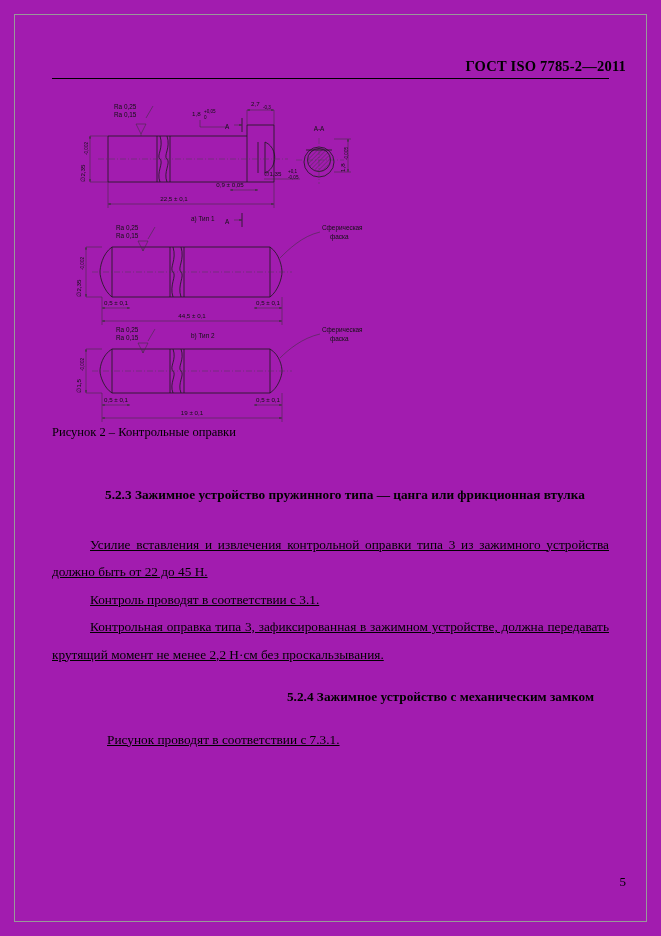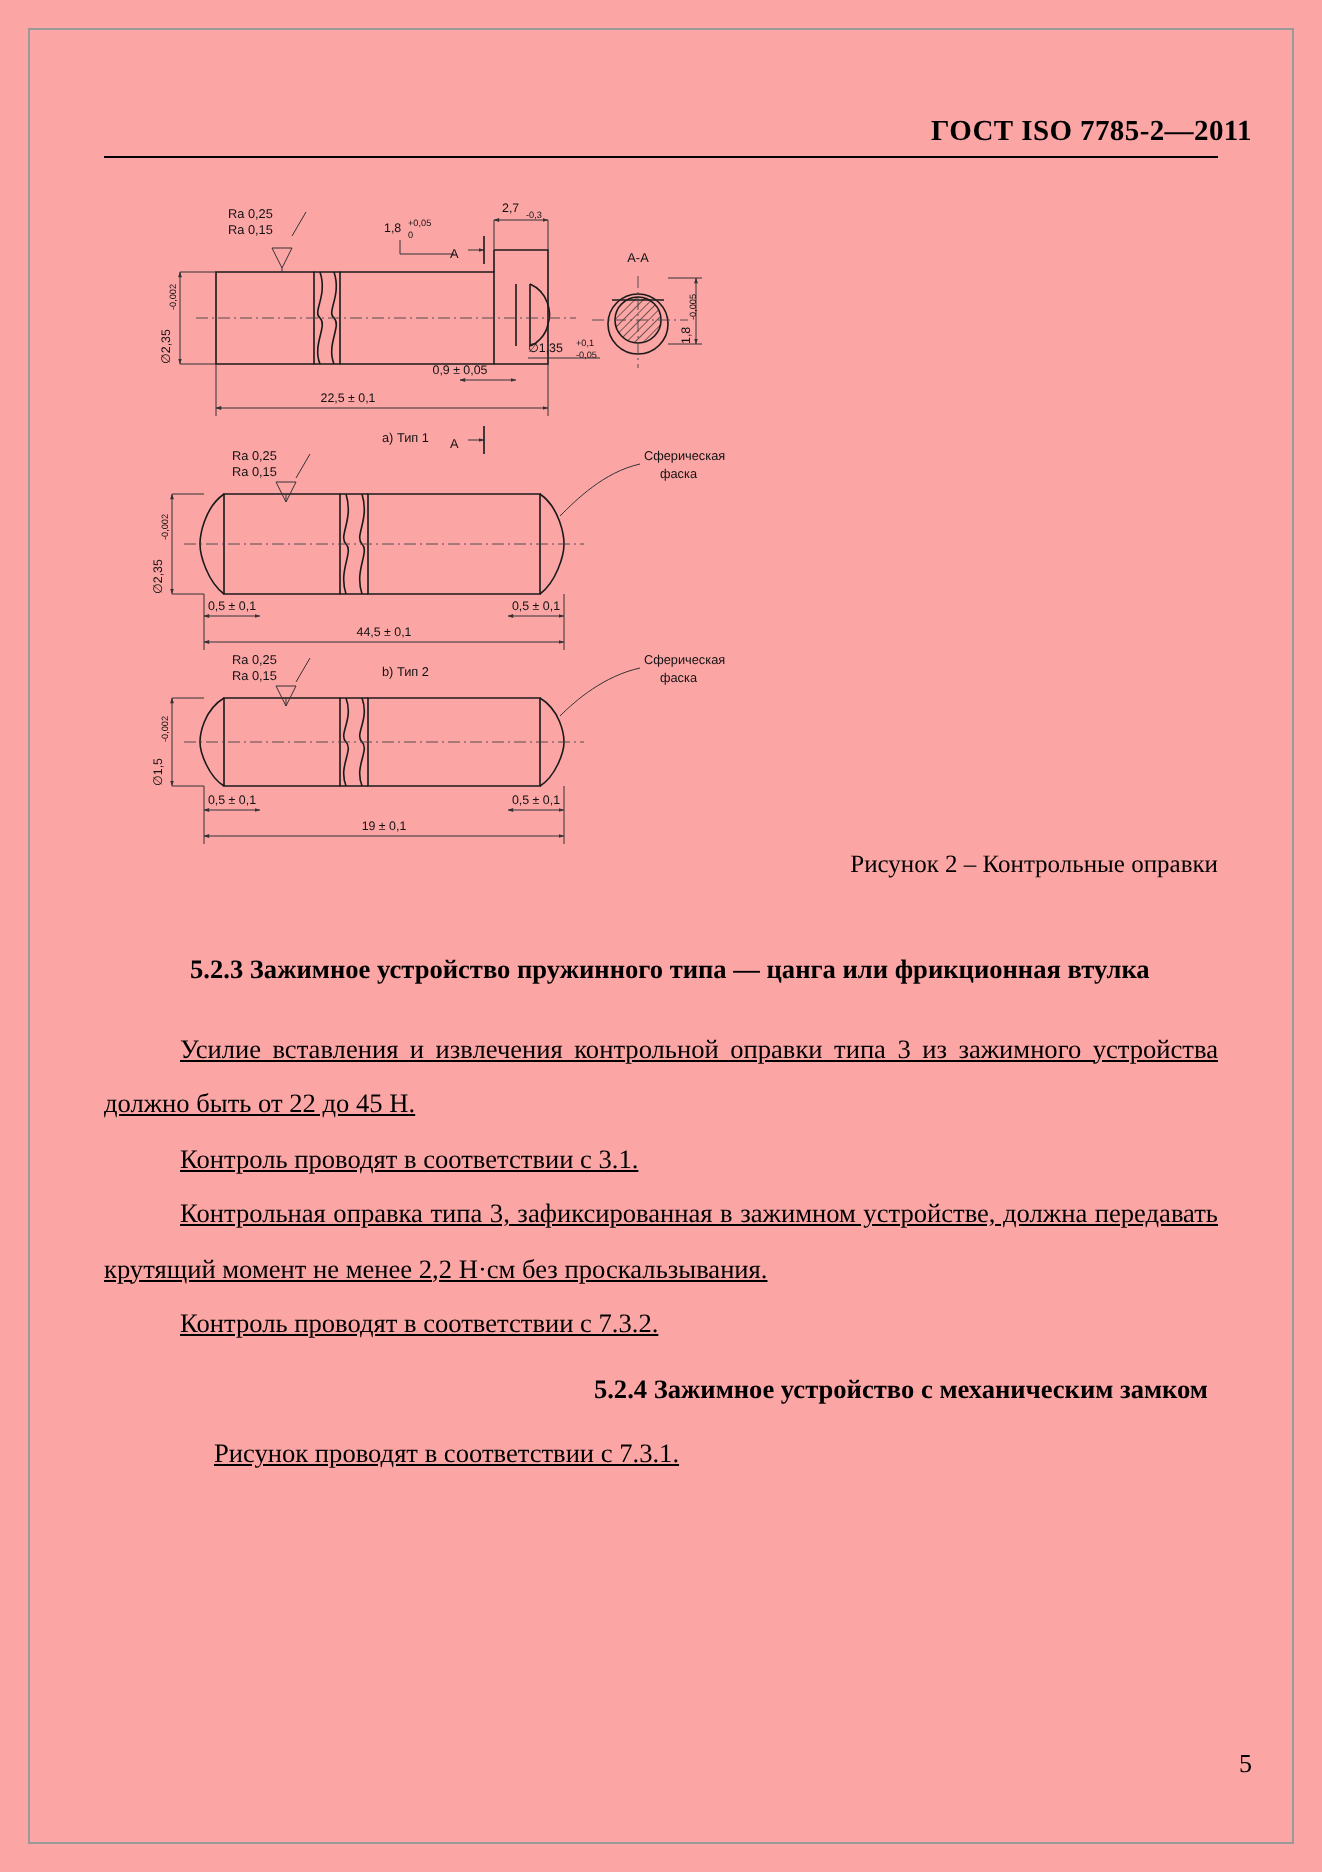--- a/index.html
+++ b/index.html
@@ -7,21 +7,21 @@
     margin: 0; padding: 0;
     background: #9a9a9a;
   }
   body {
     font-family: "Liberation Serif", serif;
   }
   .page {
     position: relative;
     width: 661px;
     height: 936px;
-    background: #fca5a5;
+    background: #a21caf;
     overflow: hidden;
   }
   .page-frame {
     position: absolute;
     left: 14px; top: 14px;
     width: 633px; height: 908px;
     border: 1px solid #999;
   }
   .header {
     position: absolute;
@@ -40,41 +40,41 @@
   }
   .figure {
     position: absolute;
     left: 52px; top: 84px;
     width: 557px; height: 345px;
   }
   .fig-caption {
     position: absolute;
     left: 0; top: 341px;
     width: 557px;
-    text-align: right;
+    text-align: left;
     font-size: 12.5px;
     color: #000;
   }
   .body-text {
     position: absolute;
     left: 52px; top: 466px;
     width: 557px;
   }
   p.para {
     margin: 0 0 0 0;
     font-size: 13.3px;
     line-height: 27.5px;
     text-align: justify;
     text-indent: 38px;
     color: #000;
     hyphens: none;
     text-decoration: underline;
   }
   p.heading {
-    margin: 5px;
+    margin: 15px;
     font-size: 13.3px;
     line-height: 27.5px;
     font-weight: bold;
     text-align: justify;
     text-indent: 38px;
     color: #000;
   }
   p.heading.nojust { text-align: right; }
   p.indent-more { text-indent: 55px; }
   .spacer-xs { height: 7px; }
@@ -283,20 +283,19 @@
 
     <div class="fig-caption">Рисунок 2 – Контрольные оправки</div>
   </div>
 
   <div class="body-text">
     <p class="heading">5.2.3  Зажимное  устройство  пружинного  типа  —  цанга  или  фрикционная втулка</p>
     <div class="spacer-xs"></div>
     <p class="para">Усилие вставления и извлечения контрольной оправки типа 3 из зажимного устройства должно быть от 22 до 45 Н.</p>
     <p class="para">Контроль проводят в соответствии с 3.1.</p>
     <p class="para">Контрольная  оправка  типа  3,  зафиксированная  в  зажимном  устройстве, должна передавать крутящий момент не менее 2,2 Н·см без проскальзывания.</p>
-    <p class="para">Контроль проводят в соответствии с 7.3.2.</p>
     <p class="heading nojust">5.2.4 Зажимное устройство с механическим замком</p>
     <p class="para indent-more">Рисунок проводят в соответствии с 7.3.1.</p>
   </div>
 
   <div class="page-num">5</div>
 
 </div>
 
 </body></html>

